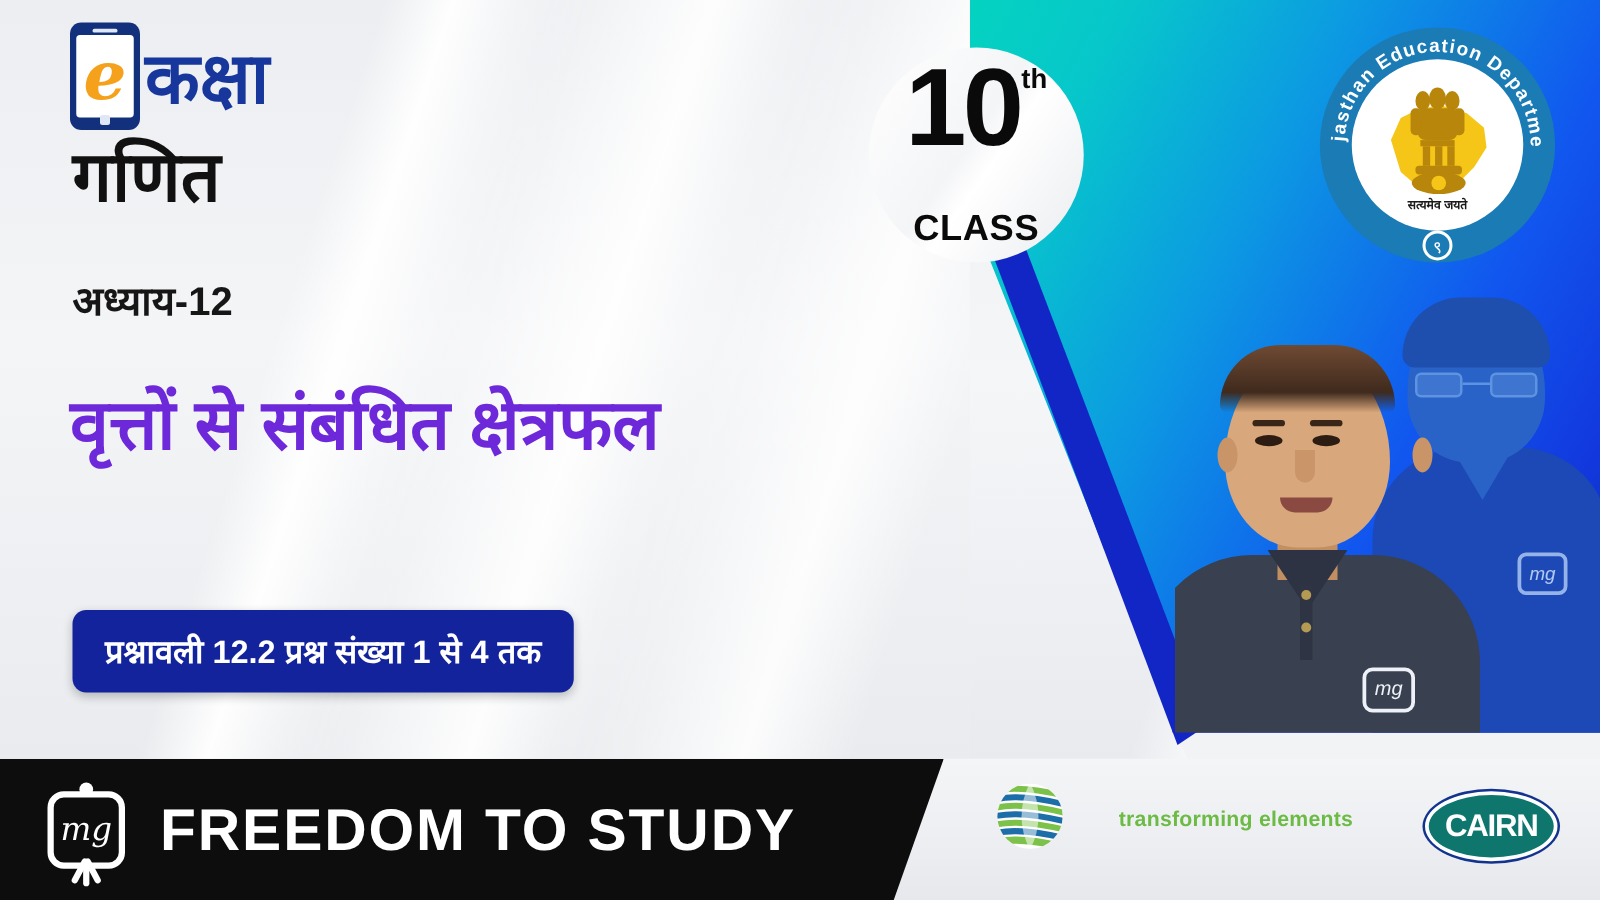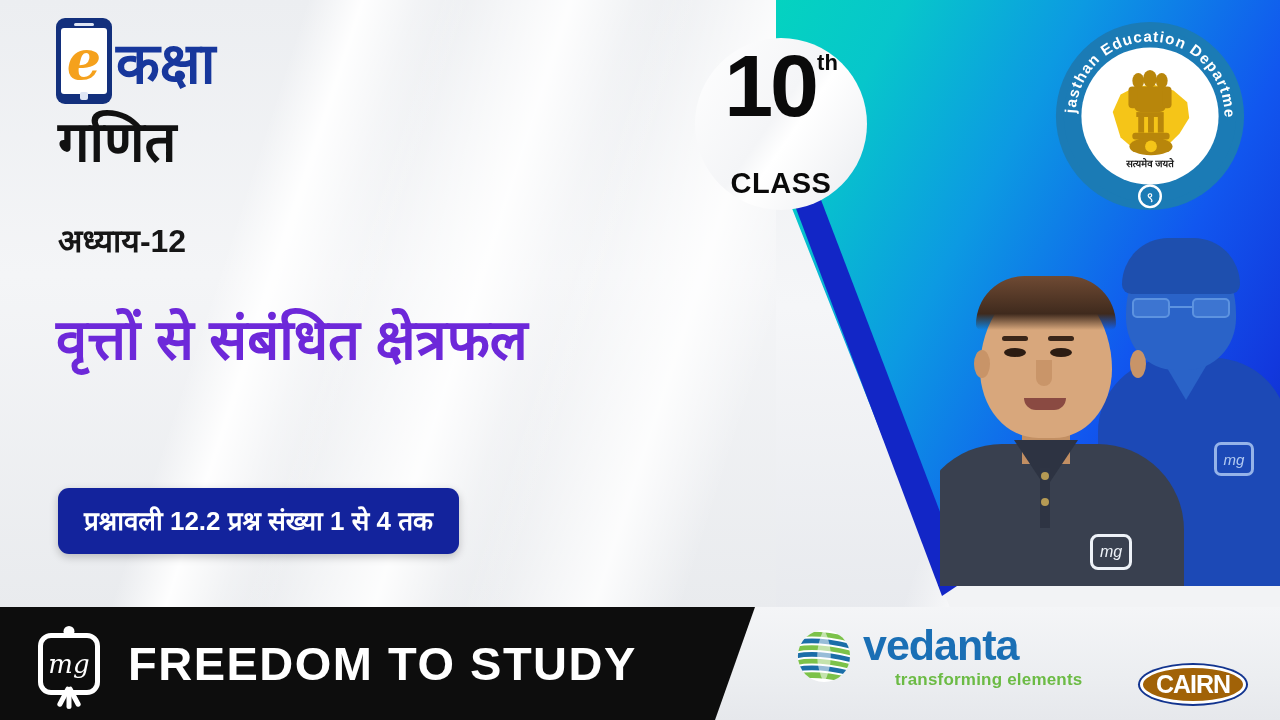--- a/index.html
+++ b/index.html
@@ -255,24 +255,24 @@
 
   .vedanta{
     position:absolute; left:795px; top:624px; display:flex; align-items:center;
   }
   .ved-globe{ width:58px; height:58px; position:relative; }
   .ved-text{ margin-left:10px; line-height:1; }
   .ved-name{ font-size:43px; font-weight:bold; color:#1a6fb5; letter-spacing:-1px; }
   .ved-tag{ font-size:17px; font-weight:bold; color:#6cbb45; margin-top:4px; margin-left:32px; letter-spacing:.2px;}
 
   .cairn{
-    position:absolute; left:1140px; top:633px; width:106px; height:39px;
-    border-radius:50%; background:#a16207; border:3px solid #fff;
+    position:absolute; left:1140px; top:633px; width:106px; height:56px;
+    border-radius:50%; background:#0f766e; border:3px solid #fff;
     box-shadow:0 0 0 2px #12348f;
-    display:flex; align-items:center; justify-content:center;margin-top:32px;
+    display:flex; align-items:center; justify-content:center;
   }
   .cairn span{ color:#fff; font-size:25px; font-weight:bold; letter-spacing:-1px; }
 </style>
 </head>
 <body>
 
 <div id="stage">
 
   <div class="left-panel"></div>
   <div class="right-panel-full"></div>
@@ -399,21 +399,20 @@
           <path d="M-4 22 Q 18 14 64 26 L64 31 Q 18 19 -4 27 Z" fill="#7cc24a"></path>
           <path d="M-4 29 Q 18 21 64 33 L64 38 Q 18 26 -4 34 Z" fill="#1b6ea8"></path>
           <path d="M-4 36 Q 18 28 64 40 L64 45 Q 18 33 -4 41 Z" fill="#7cc24a"></path>
           <path d="M-4 43 Q 18 35 64 47 L64 52 Q 18 40 -4 48 Z" fill="#1b6ea8"></path>
           <path d="M-4 50 Q 18 42 64 54 L64 60 Q 18 48 -4 56 Z" fill="#7cc24a"></path>
           <path d="M30 2 Q 44 30 30 58 Q 16 30 30 2 Z" fill="#ffffff" opacity=".55"></path>
         </g>
       </svg>
     </span>
     <span class="ved-text">
-      <span class="ved-name">vedanta</span>
       <div class="ved-tag">transforming elements</div>
     </span>
   </div>
 
   <div class="cairn">
     <span>CAIRN</span>
   </div>
 
 </div>
 

